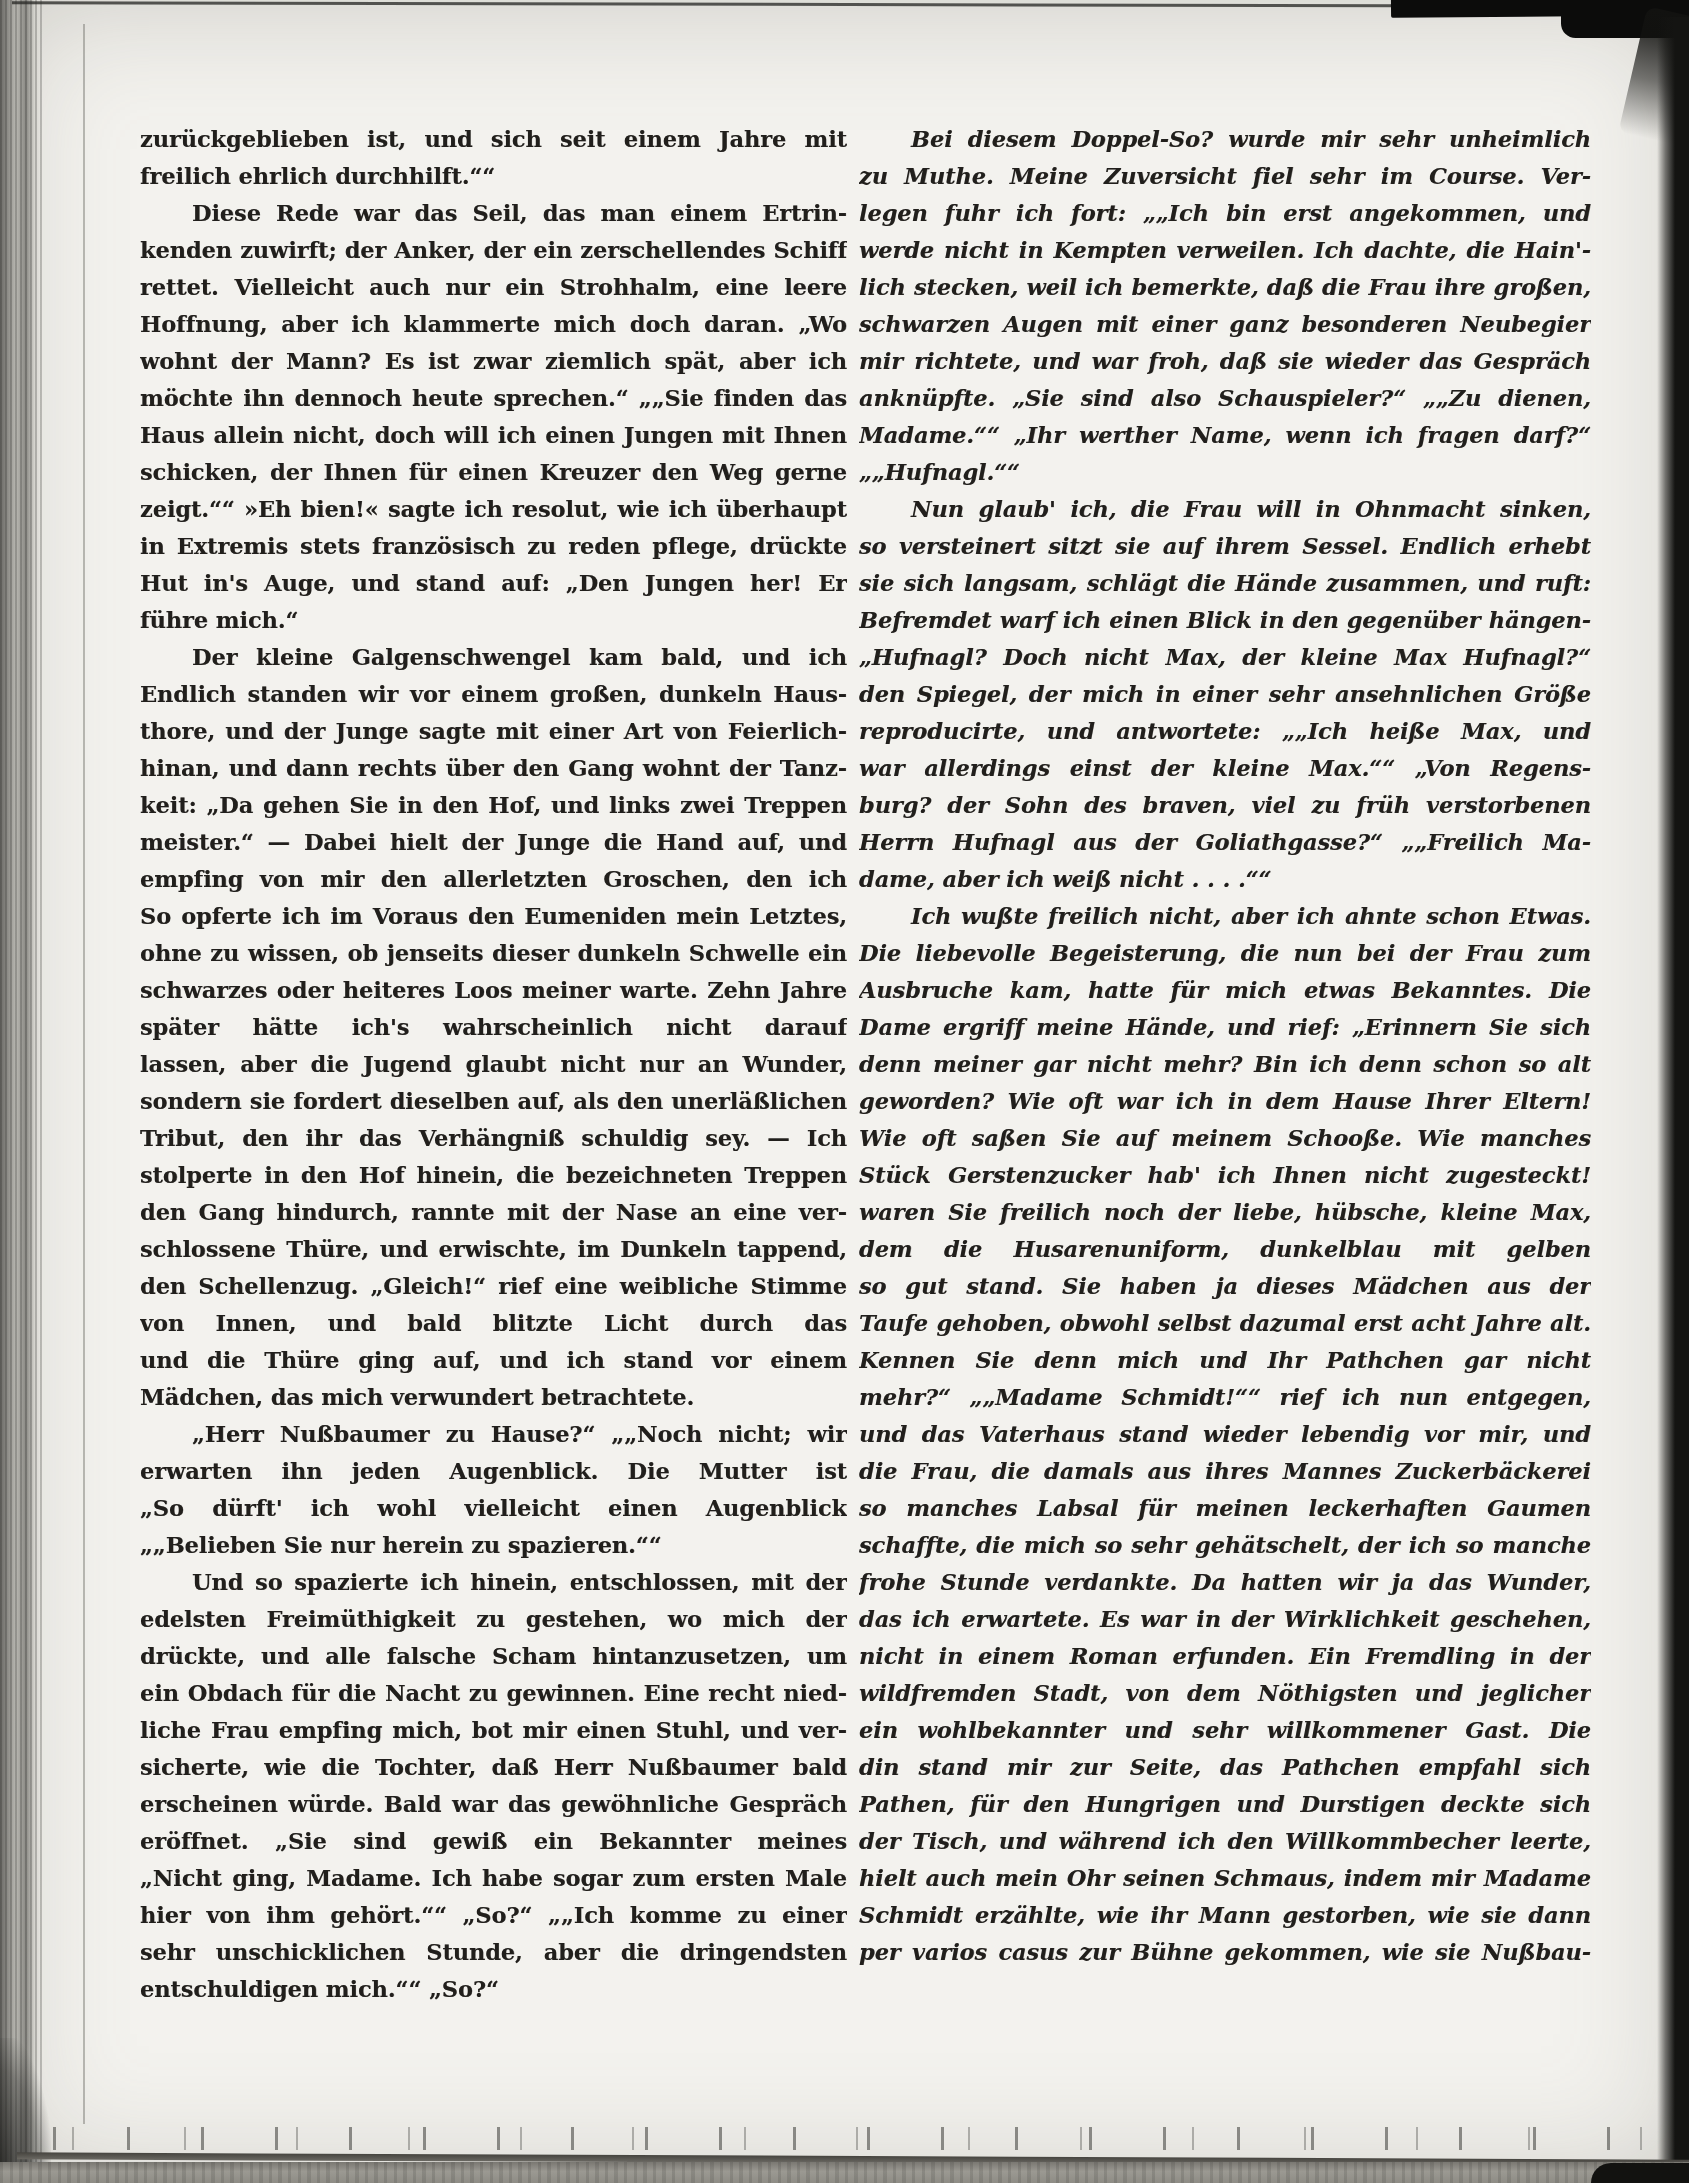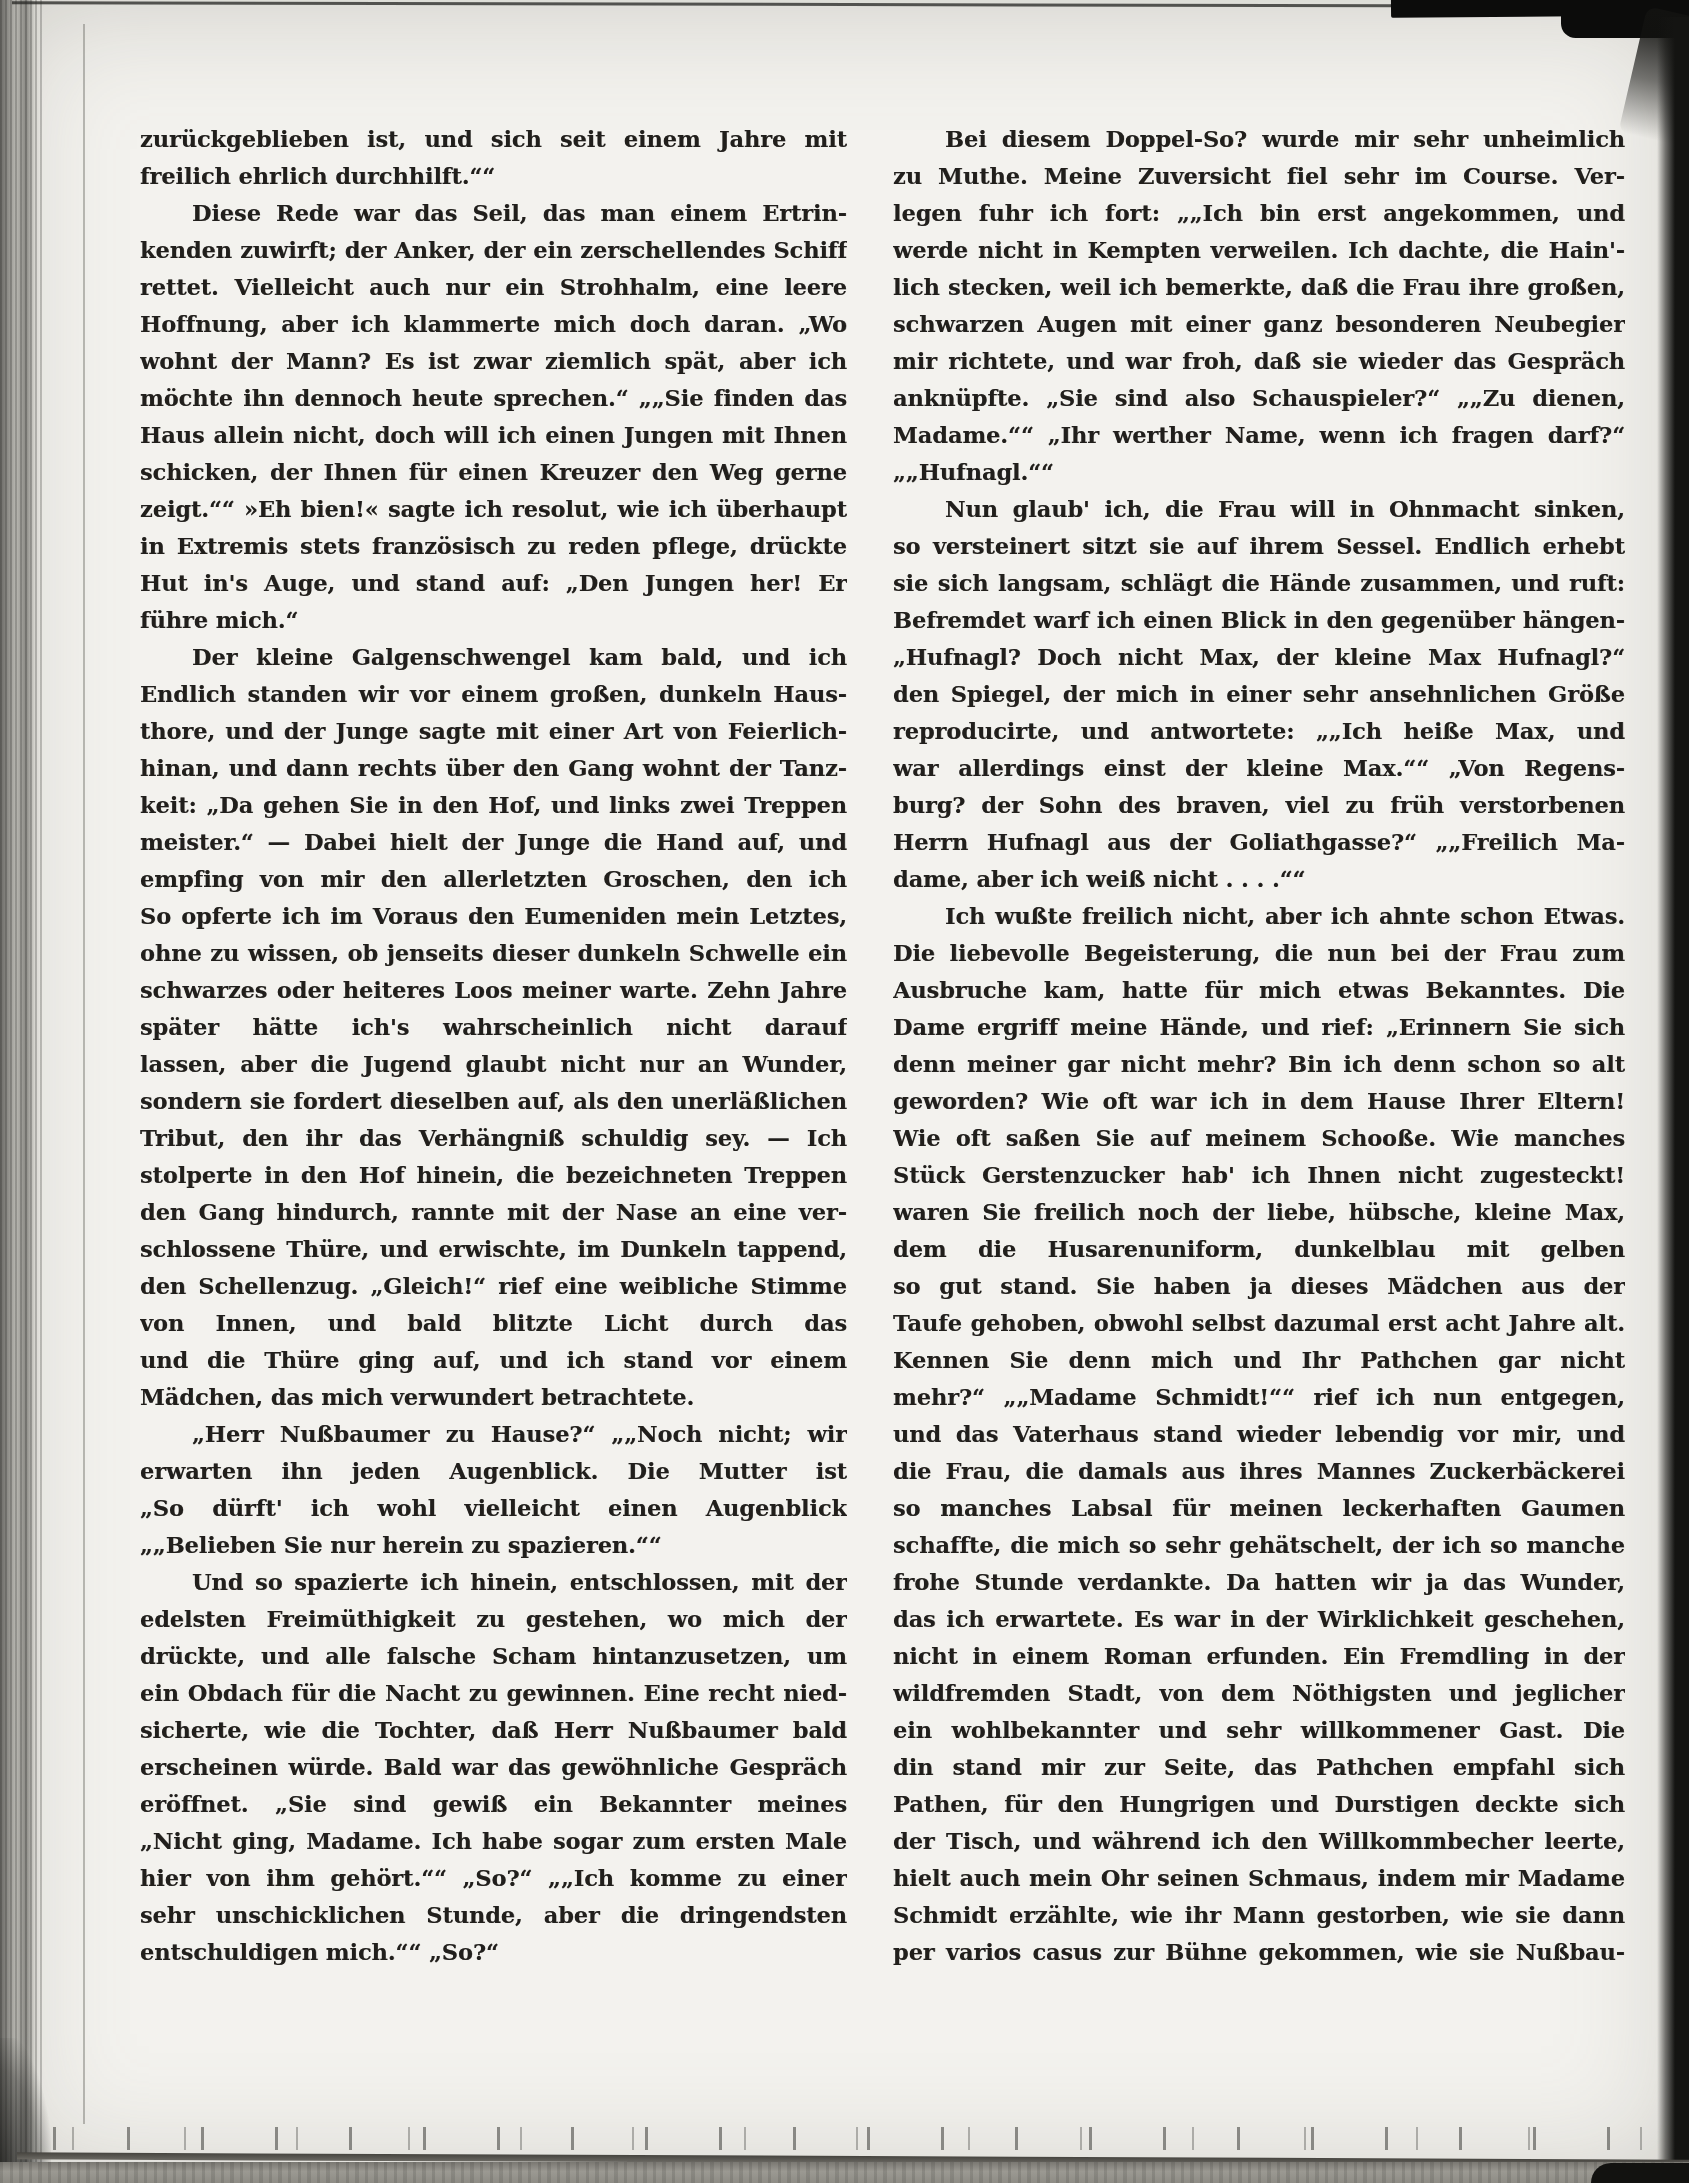--- a/index.html
+++ b/index.html
@@ -70,21 +70,21 @@
   }
   
   .col{
     position:absolute;top:121px;
     color:#211f1c;
     font-size:22.5px;font-weight:700;
     line-height:37px;letter-spacing:-0.1px;
     text-shadow:0.3px 0.3px 0.4px rgba(33,30,26,.45);
   }
   #col-left{left:140px;width:707px;}
-  #col-right{left:893px;width:732px;}
+  #col-right{left:859px;width:732px;font-style:italic;}
   .line{
     height:37px;overflow:hidden;
     text-align:justify;text-align-last:justify;
   }
   .line.short{text-align-last:left;}
   .line.indent{padding-left:52px;}
 </style>
 </head>
 <body>
 
@@ -140,20 +140,21 @@
       <div class="line">und die Thüre ging auf, und ich stand vor einem kleinen</div>
       <div class="line short">Mädchen, das mich verwundert betrachtete.</div>
       <div class="line indent">„Herr Nußbaumer zu Hause?“ „„Noch nicht; wir</div>
       <div class="line">erwarten ihn jeden Augenblick. Die Mutter ist daheim.““</div>
       <div class="line">„So dürft' ich wohl vielleicht einen Augenblick verweilen?“</div>
       <div class="line short">„„Belieben Sie nur herein zu spazieren.““</div>
       <div class="line indent">Und so spazierte ich hinein, entschlossen, mit der</div>
       <div class="line">edelsten Freimüthigkeit zu gestehen, wo mich der Schuh</div>
       <div class="line">drückte, und alle falsche Scham hintanzusetzen, um nur</div>
       <div class="line">ein Obdach für die Nacht zu gewinnen. Eine recht nied-</div>
+      <div class="line">liche Frau empfing mich, bot mir einen Stuhl, und ver-</div>
       <div class="line">sicherte, wie die Tochter, daß Herr Nußbaumer bald</div>
       <div class="line">erscheinen würde. Bald war das gewöhnliche Gespräch</div>
       <div class="line">eröffnet. „Sie sind gewiß ein Bekannter meines Mannes?“</div>
       <div class="line">„Nicht ging, Madame. Ich habe sogar zum ersten Male</div>
       <div class="line">hier von ihm gehört.““ „So?“ „„Ich komme zu einer</div>
       <div class="line">sehr unschicklichen Stunde, aber die dringendsten Gründe</div>
       <div class="line short">entschuldigen mich.““  „So?“</div>
     </div>
   <div class="col" id="col-right" style="color: rgb(33, 31, 28);">
       <div class="line indent">Bei diesem Doppel-So? wurde mir sehr unheimlich</div>

